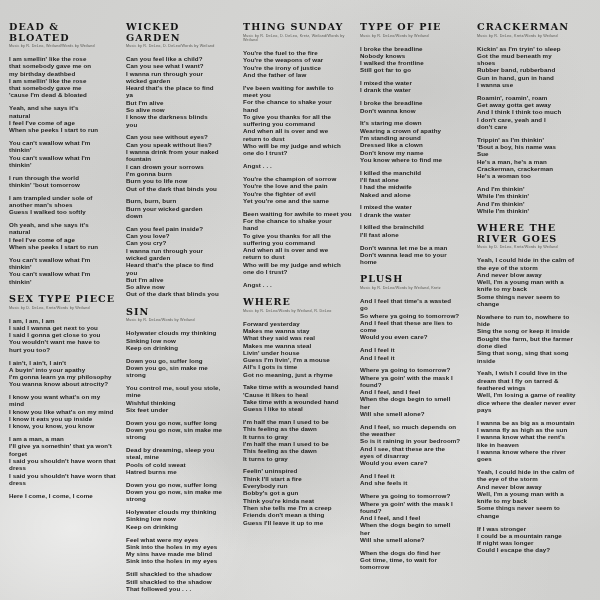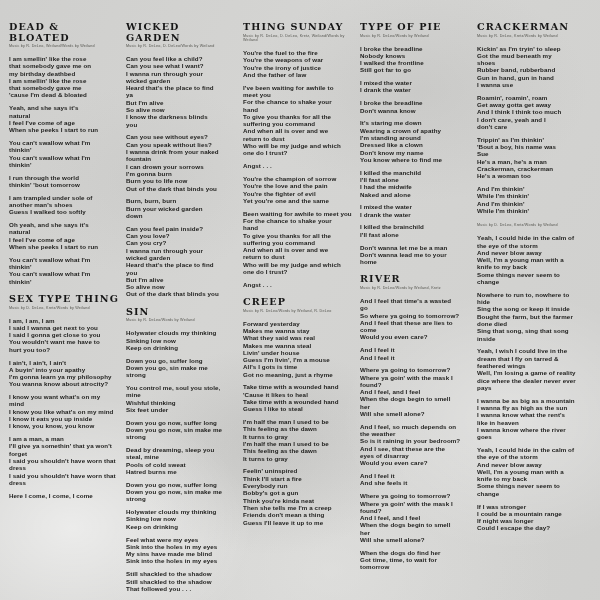--- a/index.html
+++ b/index.html
@@ -108,21 +108,21 @@
           <div class="line">When she peeks I start to run</div>
         </div>
         <div class="stanza">
           <div class="line">You can't swallow what I'm</div>
           <div class="line">thinkin'</div>
           <div class="line">You can't swallow what I'm</div>
           <div class="line">thinkin'</div>
         </div>
       </section>
       <section class="song">
-        <h2 class="title">SEX TYPE THING</h2>
+        <h2 class="title">SEX TYPE PIECE</h2>
         <p class="credit">Music by D. DeLeo, Kretz/Words by Weiland</p>
         <div class="stanza">
           <div class="line">I am, I am, I am</div>
           <div class="line">I said I wanna get next to you</div>
           <div class="line">I said I gonna get close to you</div>
           <div class="line">You wouldn't want me have to</div>
           <div class="line">hurt you too?</div>
         </div>
         <div class="stanza">
           <div class="line">I ain't, I ain't, I ain't</div>
@@ -288,21 +288,21 @@
           <div class="line">And when all is over and we</div>
           <div class="line">return to dust</div>
           <div class="line">Who will be my judge and which</div>
           <div class="line">one do I trust?</div>
         </div>
         <div class="stanza">
           <div class="line">Angst . . .</div>
         </div>
       </section>
       <section class="song">
-        <h2 class="title">CREEP</h2>
+        <h2 class="title">WHERE</h2>
         <p class="credit">Music by R. DeLeo/Words by Weiland, R. DeLeo</p>
         <div class="stanza">
           <div class="line">Forward yesterday</div>
           <div class="line">Makes me wanna stay</div>
           <div class="line">What they said was real</div>
           <div class="line">Makes me wanna steal</div>
           <div class="line">Livin' under house</div>
           <div class="line">Guess I'm livin', I'm a mouse</div>
           <div class="line">All's I gots is time</div>
           <div class="line">Got no meaning, just a rhyme</div>
@@ -373,21 +373,21 @@
           <div class="line">I killed the brainchild</div>
           <div class="line">I'll fast alone</div>
         </div>
         <div class="stanza">
           <div class="line">Don't wanna let me be a man</div>
           <div class="line">Don't wanna lead me to your</div>
           <div class="line">home</div>
         </div>
       </section>
       <section class="song">
-        <h2 class="title">RIVER</h2>
+        <h2 class="title">PLUSH</h2>
         <p class="credit">Music by R. DeLeo/Words by Weiland, Kretz</p>
         <div class="stanza">
           <div class="line">And I feel that time's a wasted</div>
           <div class="line">go</div>
           <div class="line">So where ya going to tomorrow?</div>
           <div class="line">And I feel that these are lies to</div>
           <div class="line">come</div>
           <div class="line">Would you even care?</div>
         </div>
         <div class="stanza">
@@ -459,20 +459,21 @@
           <div class="line">He's a woman too</div>
         </div>
         <div class="stanza">
           <div class="line">And I'm thinkin'</div>
           <div class="line">While I'm thinkin'</div>
           <div class="line">And I'm thinkin'</div>
           <div class="line">While I'm thinkin'</div>
         </div>
       </section>
       <section class="song">
+        <h2 class="title">WHERE THE RIVER GOES</h2>
         <p class="credit">Music by D. DeLeo, Kretz/Words by Weiland</p>
         <div class="stanza">
           <div class="line">Yeah, I could hide in the calm of</div>
           <div class="line">the eye of the storm</div>
           <div class="line">And never blow away</div>
           <div class="line">Well, I'm a young man with a</div>
           <div class="line">knife to my back</div>
           <div class="line">Some things never seem to</div>
           <div class="line">change</div>
         </div>

